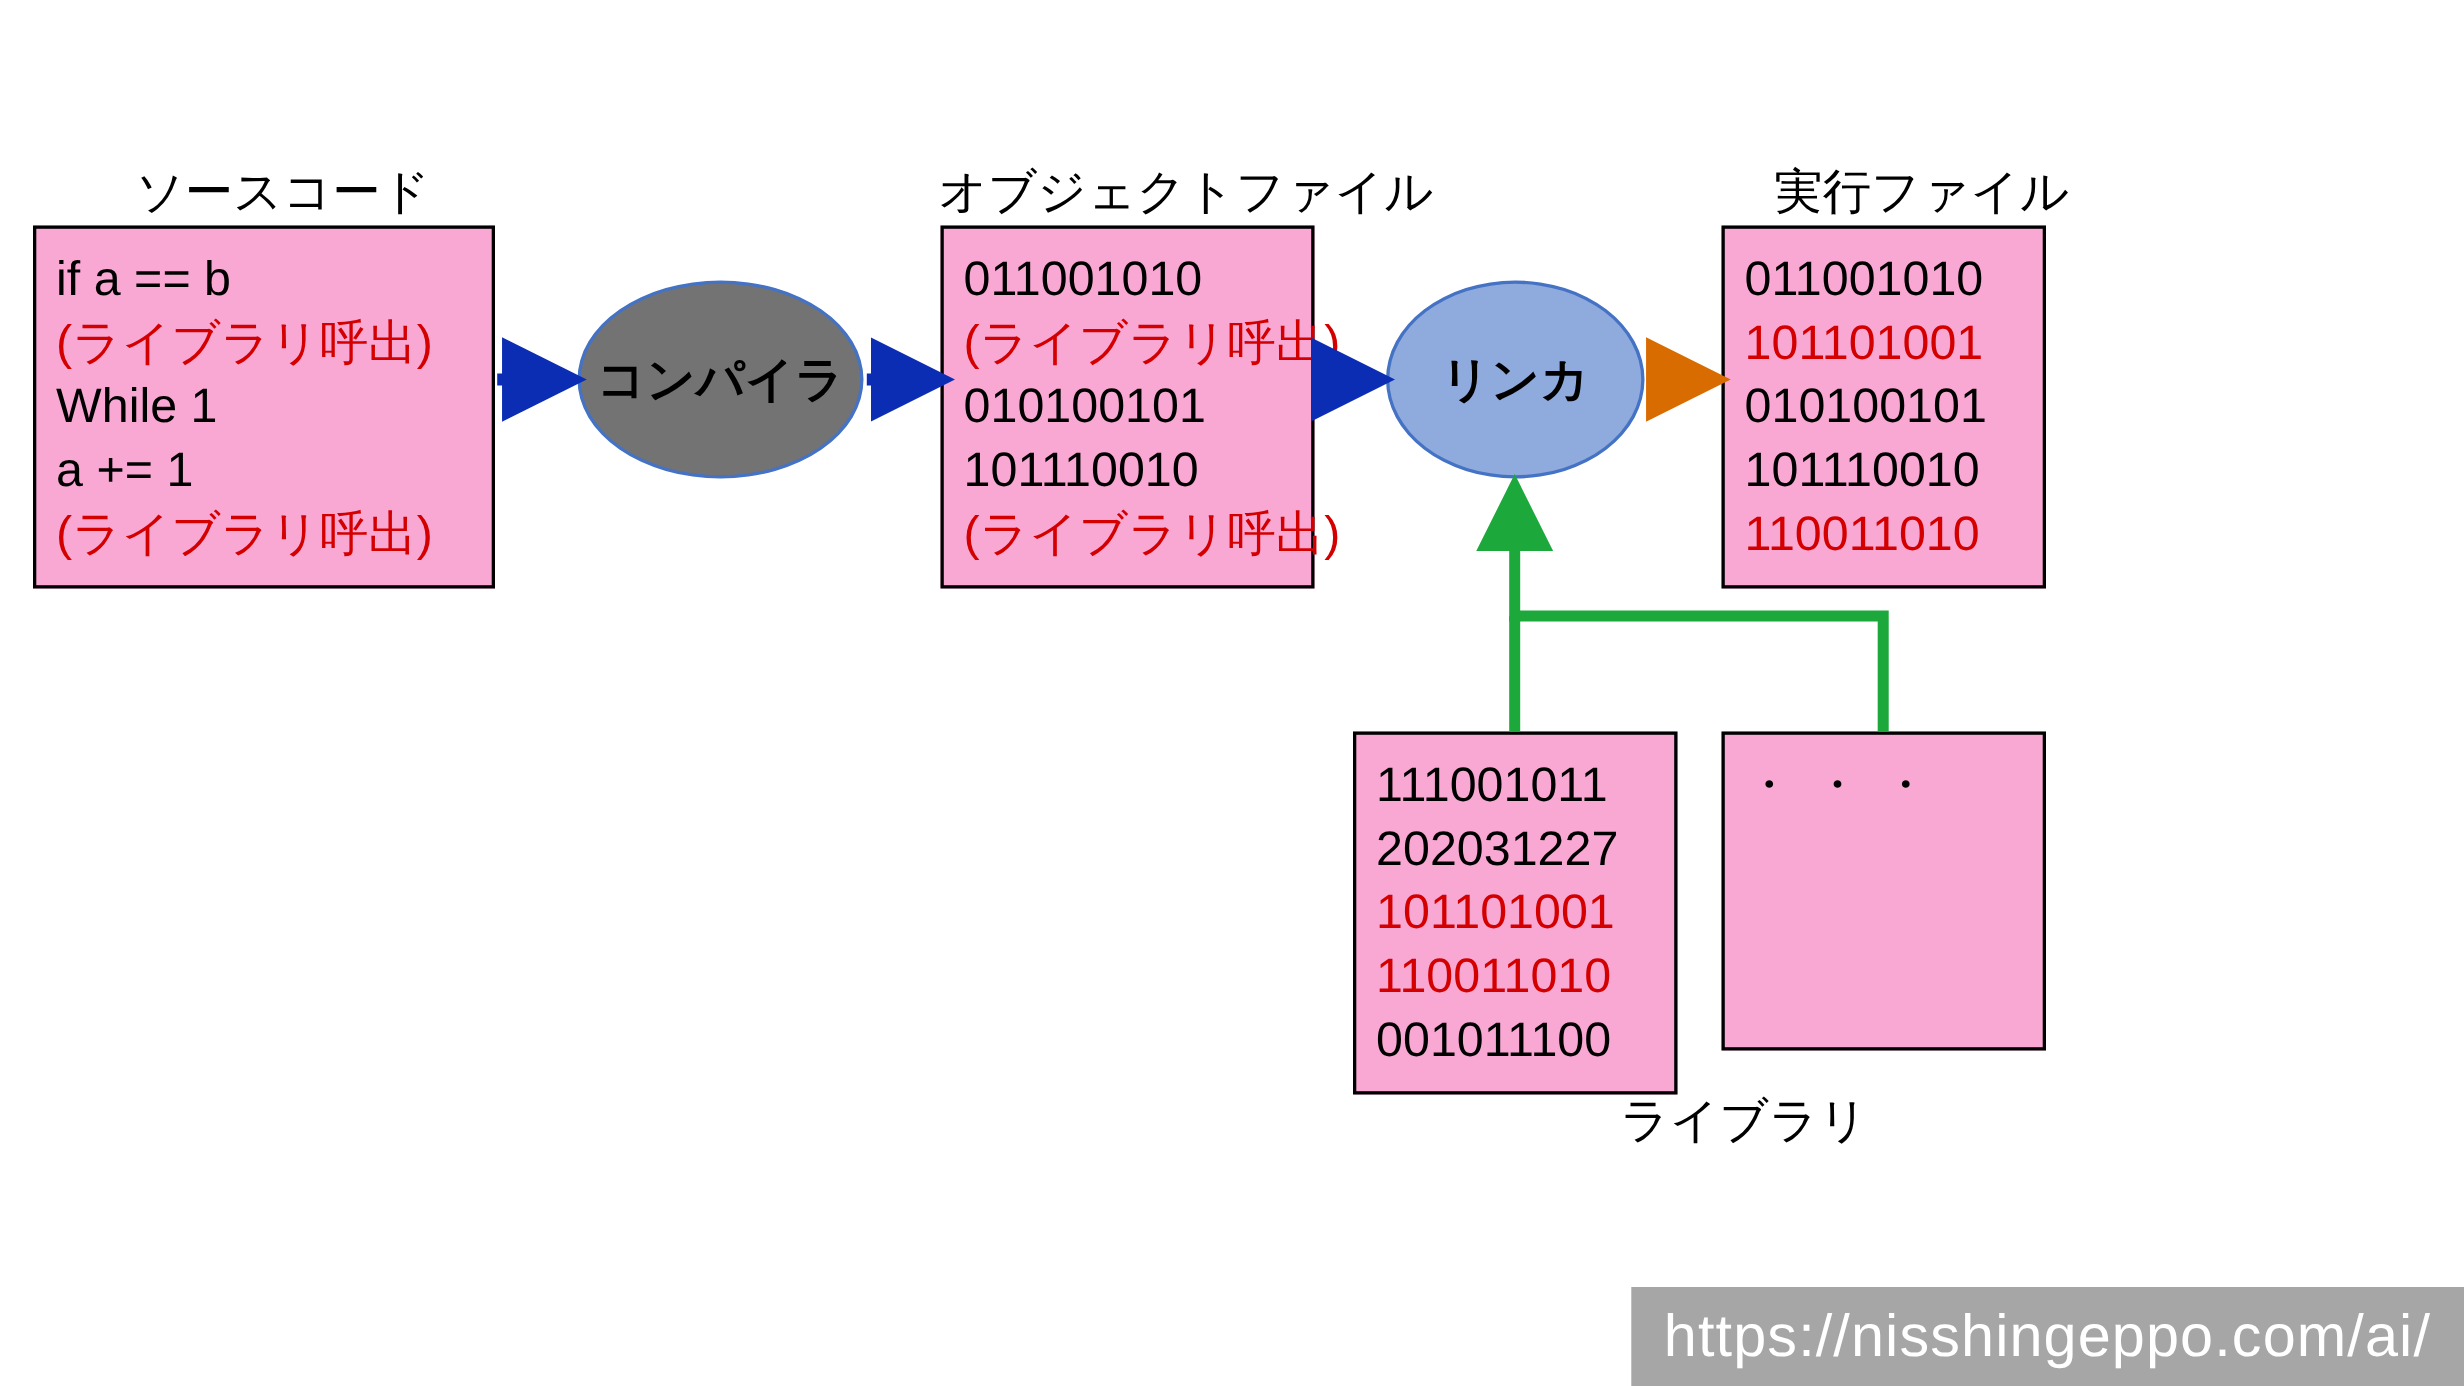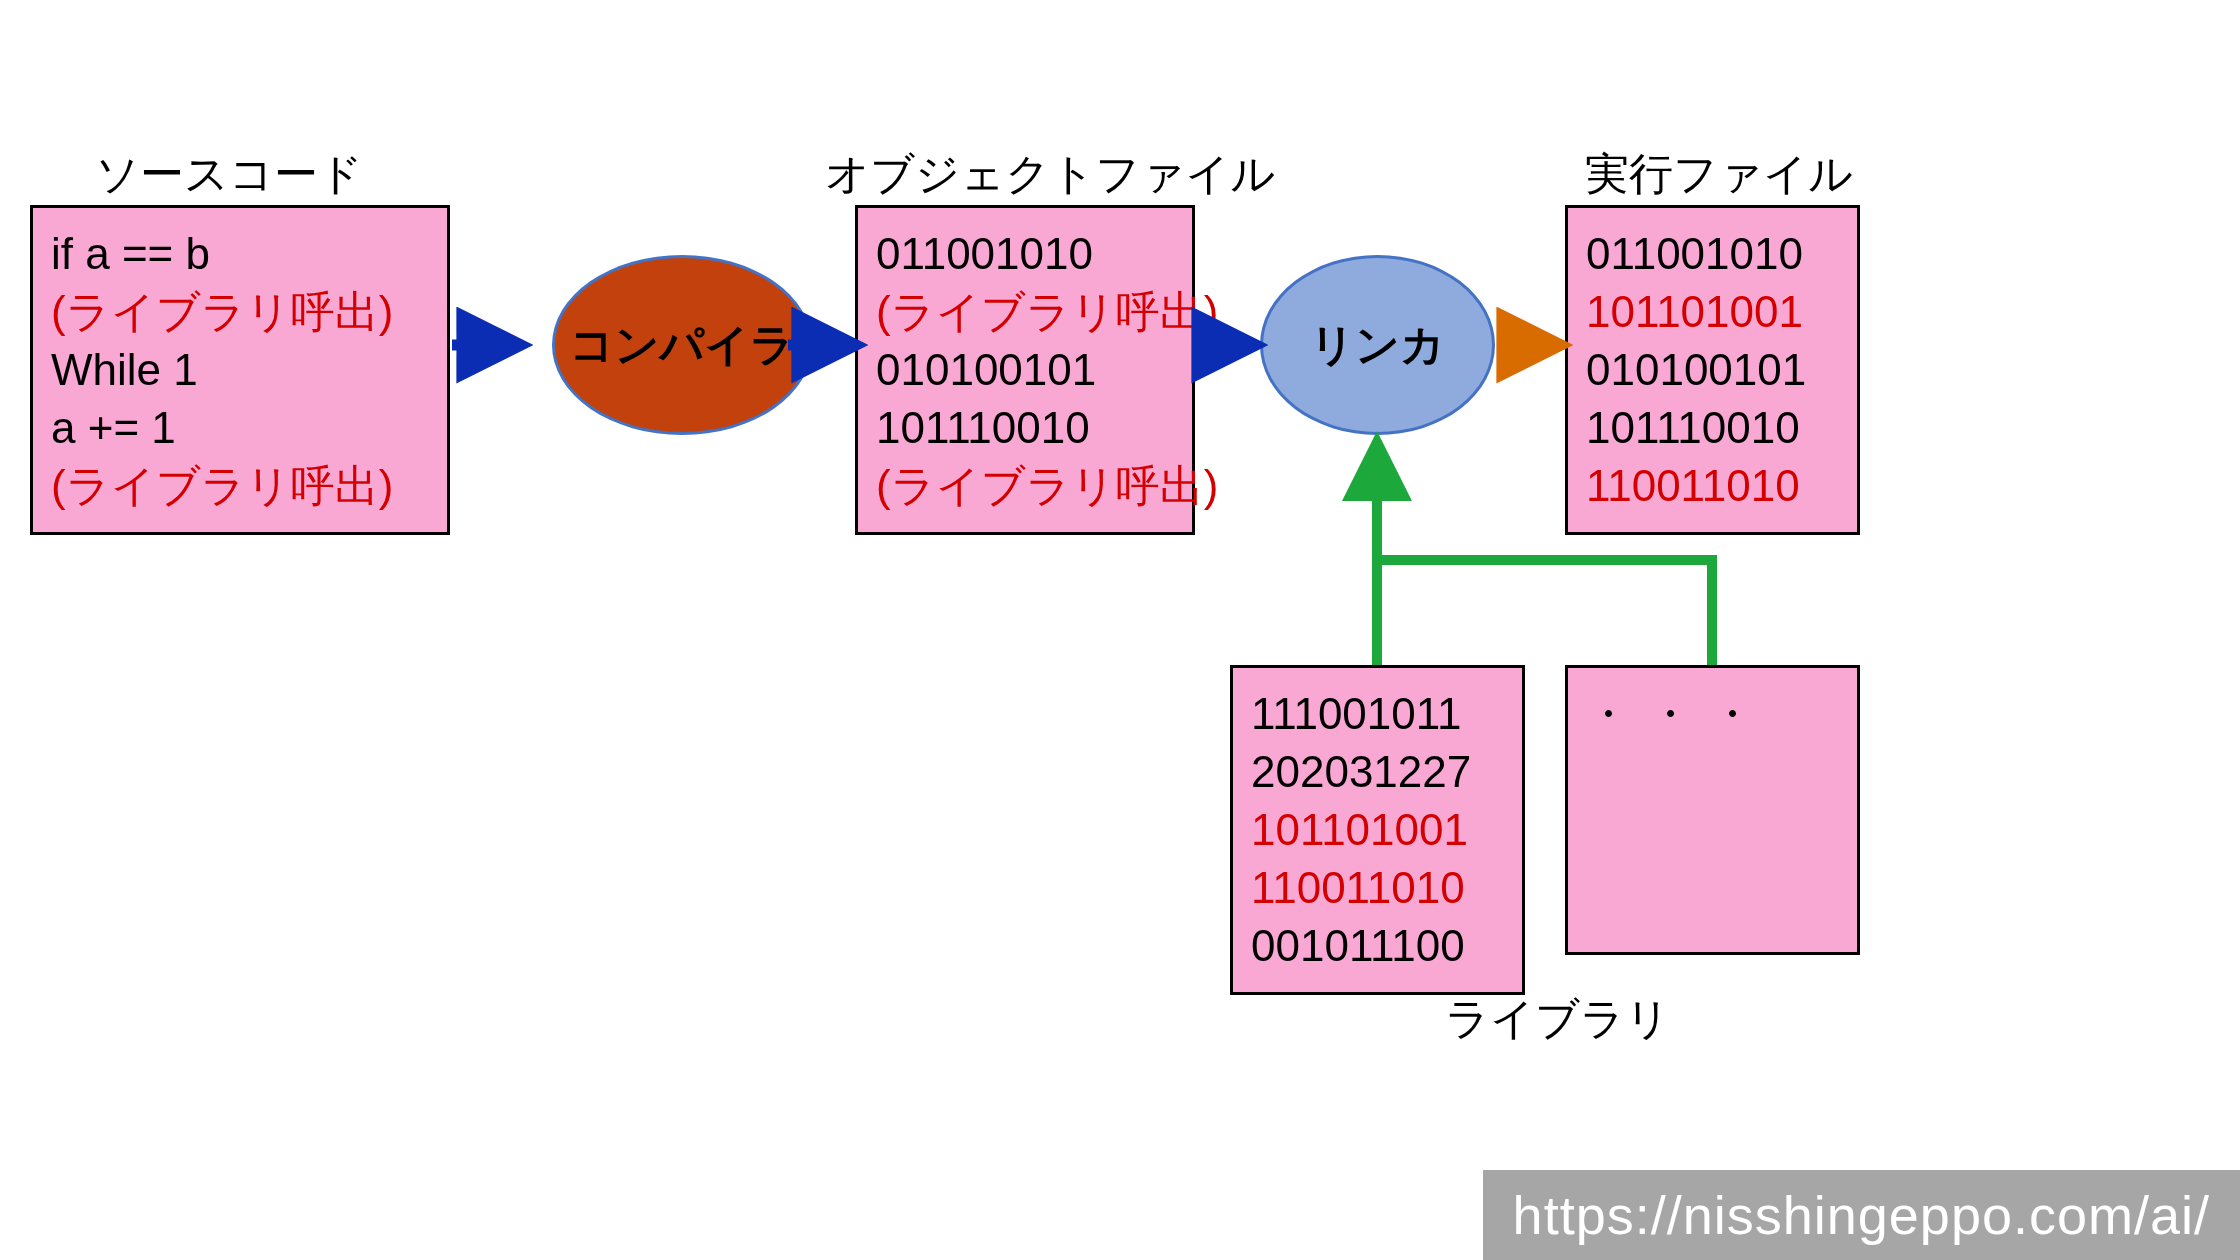--- a/index.html
+++ b/index.html
@@ -16,20 +16,21 @@
     position: relative;
     width: 2240px;
     height: 1260px;
   }
   .label {
     position: absolute;
     font-size: 44px;
     color: #000;
     white-space: nowrap;
     text-align: center;
+    margin-left: 28px;
   }
   .box {
     position: absolute;
     border: 3px solid #000;
     background: #f9a8d4;
     padding: 17px 18px;
     font-size: 44px;
     line-height: 1.32;
   }
   .box .line { white-space: pre; }
@@ -73,21 +74,21 @@
 <div class="label" style="left: 1445px; top: 990px;">ライブラリ</div>
 
 <div class="box" style="left:30px; top:205px; width:420px;">
   <div class="line">if a == b</div>
   <div class="line red">(ライブラリ呼出)</div>
   <div class="line">While 1</div>
   <div class="line">a += 1</div>
   <div class="line red">(ライブラリ呼出)</div>
 </div>
 
-<div class="ellipse" style="left: 552px; top: 255px; width: 260px; height: 180px; background: #c2410c; border: 3px solid rgb(68, 114, 196);">
+<div class="ellipse" style="left: 525px; top: 255px; width: 260px; height: 180px; background: #737373; border: 3px solid rgb(68, 114, 196);">
   <span>コンパイラ</span>
 </div>
 
 <div class="box" style="left: 855px; top: 205px; width: 340px;">
   <div class="line">011001010</div>
   <div class="line red">(ライブラリ呼出)</div>
   <div class="line">010100101</div>
   <div class="line">101110010</div>
   <div class="line red">(ライブラリ呼出)</div>
 </div>

